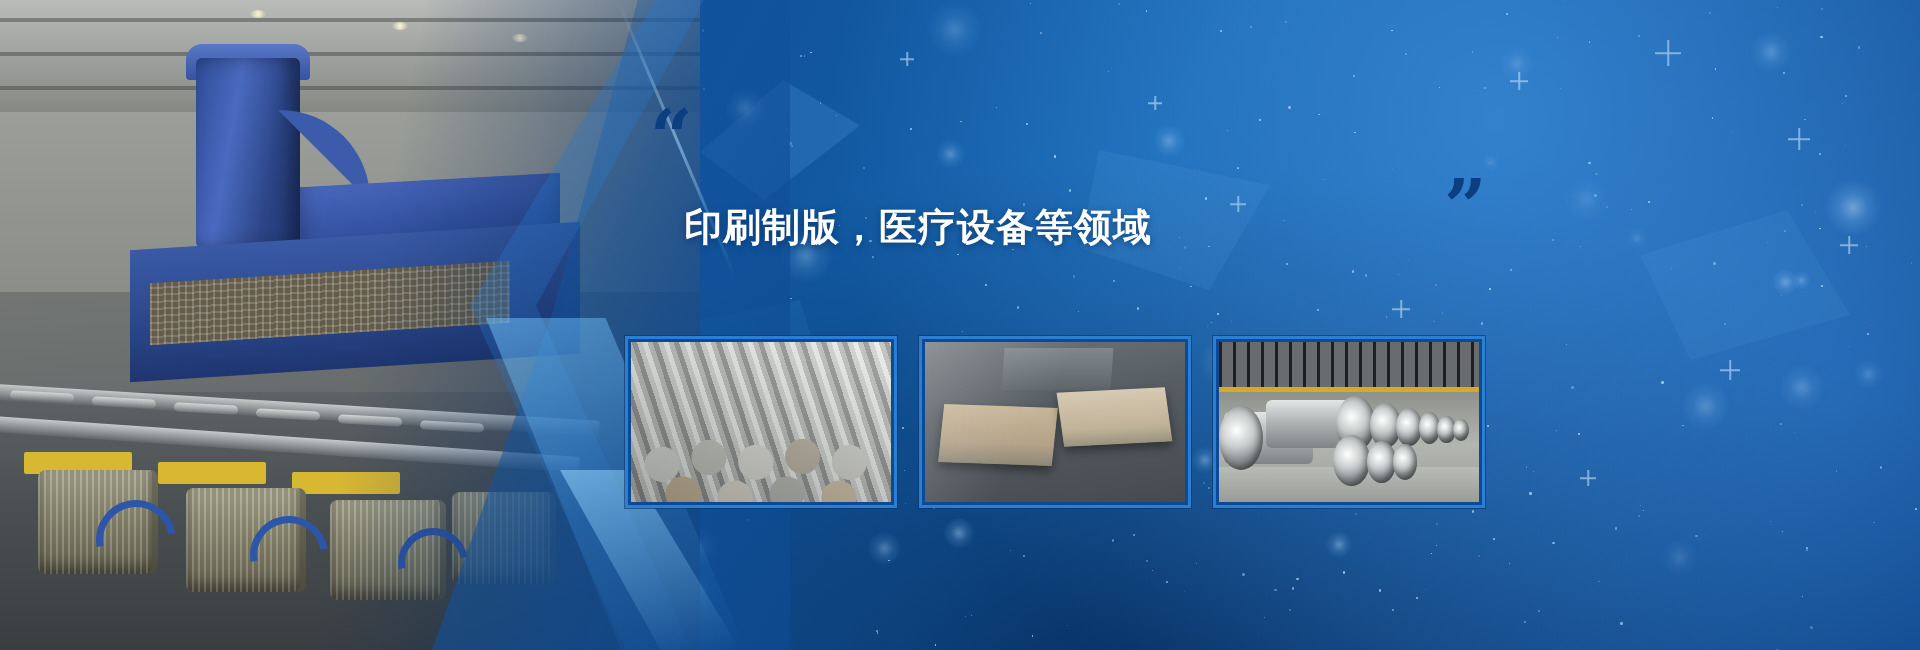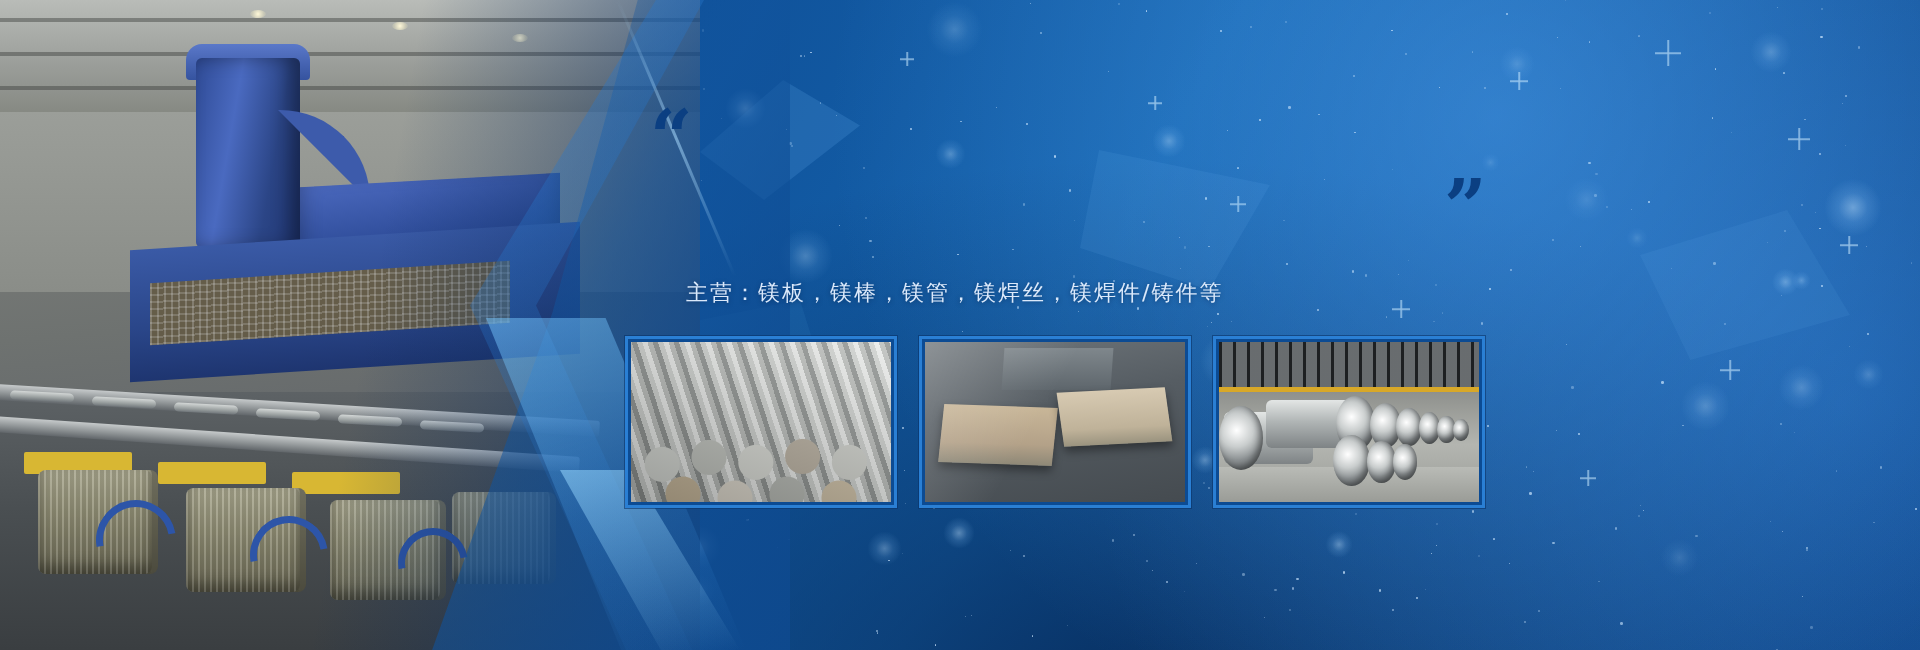--- a/index.html
+++ b/index.html
@@ -573,24 +573,24 @@
   <div class="arrow-light"></div>
   <div class="arrow-light2"></div>
   <div class="edge-glow"></div>
 
   <div class="content">
 
 
     <div class="quote-open">“</div>
 
 
+    <div class="sub l2">印刷制版，医疗设备等领域</div>
 
     <div class="quote-close">”</div>
 
-    <div class="mainline">主营：镁板，镁棒，镁管，镁焊丝，镁焊件/铸件等</div>
 
     <div class="thumbs">
 
       <div class="thumb t1">
         <div class="inner">
           <div class="bars"></div>
           <div class="bars-end"></div>
           <div class="bars-shade"></div>
         </div>
       </div>

